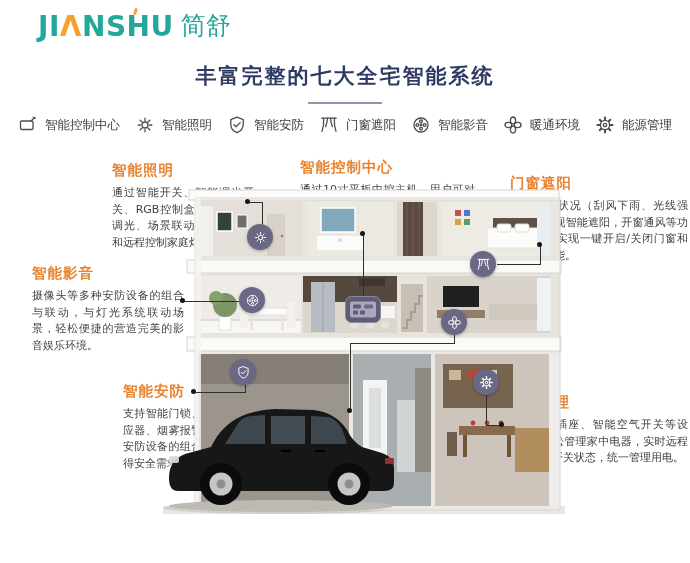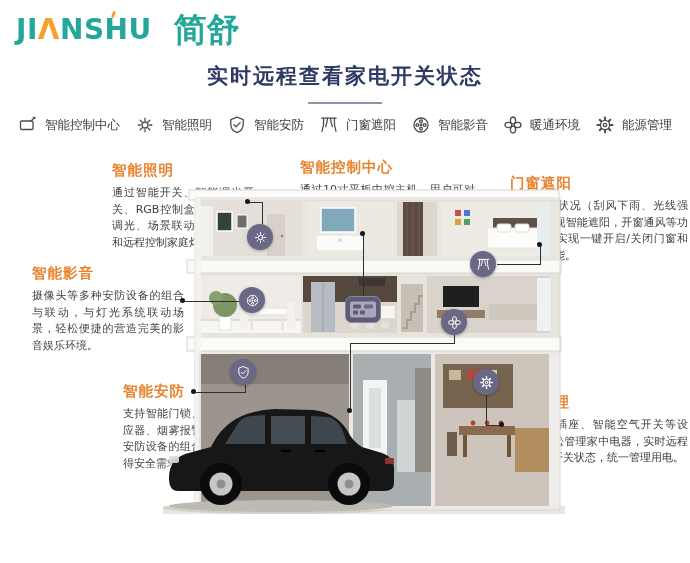--- a/index.html
+++ b/index.html
@@ -4,25 +4,25 @@
 <style>
   :root{
     --teal:#23a79a; --orange:#f5a12c; --accent:#e8832f; --navy:#2e3a63;
     --marker:#6b6886; --line:#2f2f2f; --navtext:#3c3c3c; --body:#3f3f3f;
   }
   *{box-sizing:border-box;}
   html,body{margin:0;padding:0;background:#fff;}
   .page{position:relative;width:690px;height:563px;background:#fff;overflow:hidden;
         font-family:"DejaVu Sans",sans-serif;}
   
-  .logo{position:absolute;left:16px;top:13px;display:flex;align-items:center;gap:22px;}
+  .logo{position:absolute;left:38px;top:13px;display:flex;align-items:flex-start;gap:7px;}
   .brand-en{font-size:28px;font-weight:800;color:var(--teal);line-height:1;letter-spacing:0.5px;position:relative;}
   .brand-en .a{color:var(--orange);}
   .brand-en .spark{position:absolute;left:96px;top:-5px;width:3px;height:7px;background:var(--orange);transform:rotate(18deg);border-radius:2px;}
-  .brand-cn{font-size:33px;font-weight:700;color:var(--teal);line-height:1.02;}
+  .brand-cn{font-size:25px;font-weight:400;color:var(--teal);line-height:1.02;}
   
   .page-title{position:absolute;left:0;right:0;top:62px;text-align:center;font-size:21px;
               font-weight:700;color:var(--navy);letter-spacing:2px;}
   .title-underline{position:absolute;left:308px;top:102px;width:74px;height:2px;background:#8d96a8;}
   
   .system-nav{position:absolute;left:18px;top:115px;width:654px;display:flex;
               justify-content:space-between;align-items:center;}
   .nav-item{display:flex;align-items:center;gap:7px;font-size:12.5px;color:var(--navtext);cursor:pointer;}
   .nav-item svg{width:20px;height:20px;color:#4c4c4c;flex:none;}
   
@@ -96,21 +96,21 @@
   </defs>
 </svg>
 
 <div class="page">
 
   <div class="logo">
     <div class="brand-en"><span class="spark"></span><span>JI</span><span class="a">Λ</span><span>NSHU</span></div>
     <div class="brand-cn">简舒</div>
   </div>
 
-  <div class="page-title">实时远程查看家电开关状态</div>
+  <div class="page-title">丰富完整的七大全宅智能系统</div>
   <div class="title-underline"></div>
 
   <div class="system-nav">
     <div class="nav-item">
       <svg>
           <use href="#i-panel"></use>
         </svg>
       <span>智能控制中心</span>
     </div>
     <div class="nav-item">

